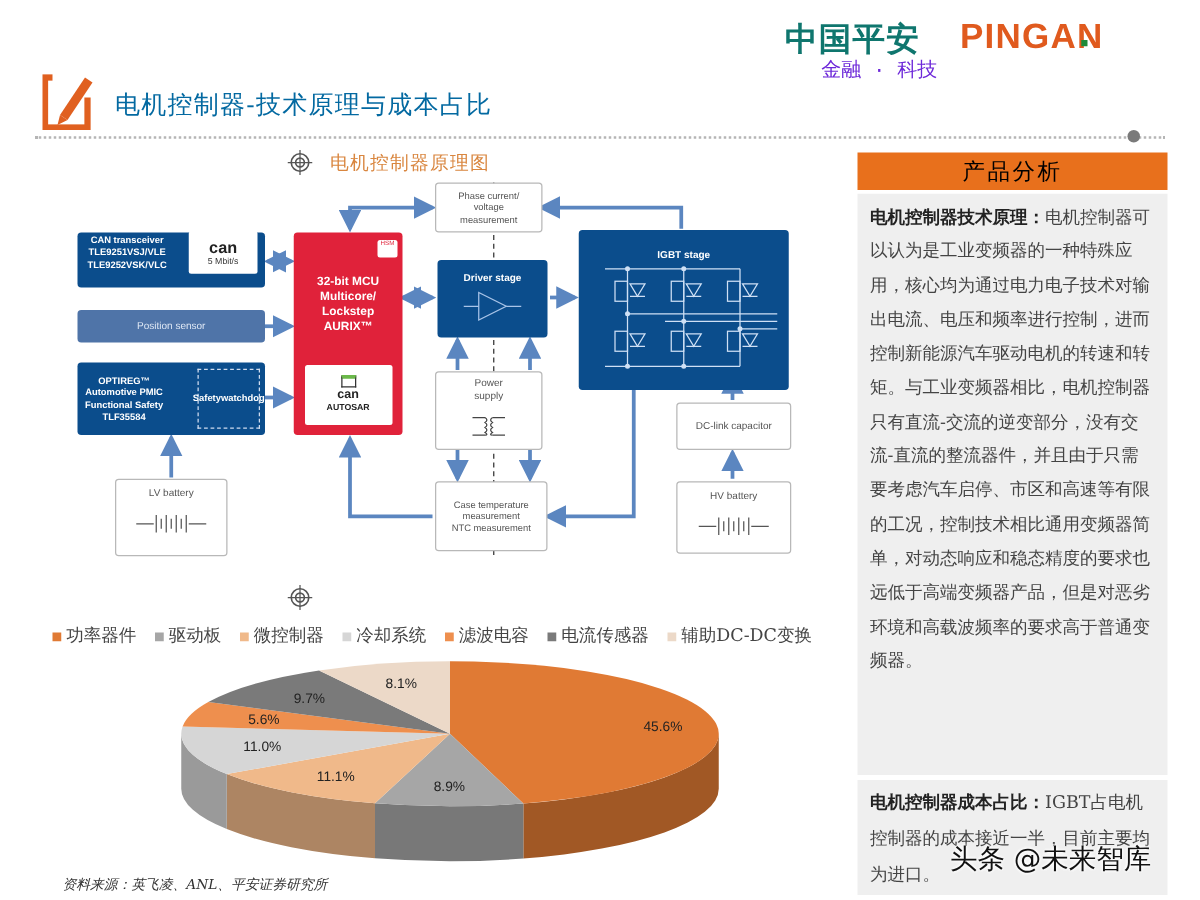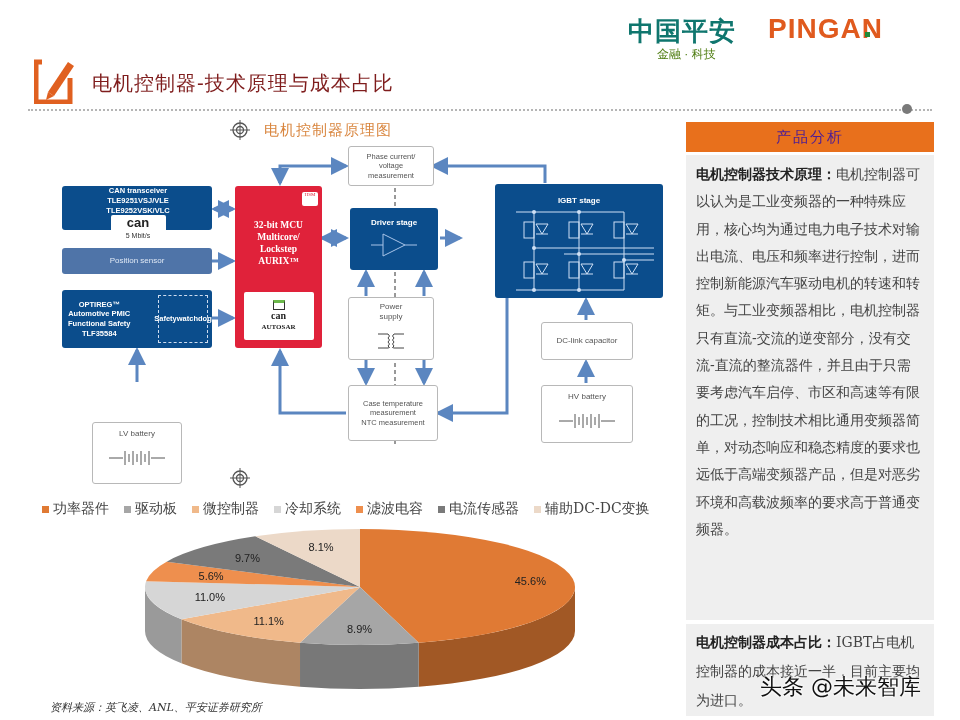--- a/index.html
+++ b/index.html
@@ -3,49 +3,49 @@
 <meta charset="utf-8">
 <style>
   * { box-sizing: border-box; margin: 0; padding: 0; }
   html, body { width: 960px; height: 720px; background: #ffffff; overflow: hidden; }
   body { position: relative; font-family: "DejaVu Serif", serif; color: #333; }
 
   .abs { position: absolute; }
 
   
   .title-icon { left: 34px; top: 56px; width: 42px; height: 48px; }
-  .page-title { left: 92px; top: 70px; font-size: 20px; color: #7f1d1d; letter-spacing: 1px; font-family: "DejaVu Serif", serif; }
+  .page-title { left: 92px; top: 70px; font-size: 20px; color: #0369a1; letter-spacing: 1px; font-family: "DejaVu Serif", serif; }
   .dotted-rule { left: 28px; top: 109px; width: 904px; border-top: 2px dotted #b5b5b5; }
   .rule-dot { left: 902px; top: 104px; width: 10px; height: 10px; border-radius: 50%; background: #7a7a7a; }
 
   .logo-cn { left: 628px; top: 14px; font-size: 26px; font-weight: bold; color: #0f766e; font-family: "DejaVu Sans", sans-serif; letter-spacing: 1px; }
   .logo-en { left: 768px; top: 13px; font-size: 28px; font-weight: bold; color: #e05a1e; font-family: "Liberation Sans", sans-serif; letter-spacing: 1px; }
-  .logo-sub { left: 657px; top: 46px; font-size: 12px; color: #4d7c0f; font-family: Liberation Sans, sans-serif; }
+  .logo-sub { left: 657px; top: 46px; font-size: 16px; color: #6d28d9; font-family: Liberation Mono, monospace; }
   .logo-green { left: 865px; top: 32px; width: 5px; height: 5px; background: #1f8a3a; }
 
   
   .sec-head { display: flex; align-items: center; gap: 14px; font-family: Liberation Mono, monospace; }
   .target-icon { width: 20px; height: 20px; }
   .sec-text { color: #d9863f; font-size: 15px; letter-spacing: 1px; }
 
   
   .box { position: absolute; border-radius: 3px; font-family: "Liberation Sans", sans-serif; font-size: 8px; display: flex; flex-direction: column; align-items: center; justify-content: center; text-align: center; line-height: 1.25; }
   .navy { background: #0b4d8c; color: #fff; font-weight: bold; }
   .steel { background: #4f74a8; color: #dfe8f5; }
-  .red { background: #e0223a; color: #fff; font-weight: bold; font-family: Liberation Serif, serif; }
+  .red { background: #e0223a; color: #fff; font-weight: bold; }
   .white { background: #fff; border: 1px solid #b8b8b8; color: #555; }
   svg.lines { position: absolute; left: 0; top: 0; }
 
   
   .legend { left: 42px; top: 500px; display: flex; gap: 15px; font-size: 14px; color: #444; }
   .legend-item { display: flex; align-items: center; gap: 4px; }
   .sw { width: 7px; height: 7px; }
 
   
-  .panel-head { left: 686px; top: 122px; width: 248px; height: 30px; background: #e8701c; color: #4c1d95; font-size: 15px; display: flex; align-items: center; justify-content: center; letter-spacing: 2px; }
+  .panel-head { left: 686px; top: 122px; width: 248px; height: 30px; background: #e8701c; color: #000000; font-size: 18px; display: flex; align-items: center; justify-content: center; letter-spacing: 2px; }
   .panel-body { left: 686px; top: 155px; width: 248px; height: 465px; background: #efefef; padding: 6px 10px; font-size: 14px; line-height: 27.3px; color: #444; }
   .panel-body2 { left: 686px; top: 624px; width: 248px; height: 92px; background: #efefef; padding: 4px 10px; font-size: 14px; line-height: 29px; color: #444; }
   .b { font-weight: bold; color: #222; }
 
   .source { left: 50px; top: 700px; font-size: 11px; font-style: italic; color: #333; }
   .watermark { left: 760px; top: 672px; font-size: 22px; color: #111; font-family: "DejaVu Sans", sans-serif; text-shadow: 0 0 3px #fff, 0 0 3px #fff, 0 0 3px #fff; }
 </style>
 </head>
 <body>
 
@@ -113,21 +113,21 @@
     <polyline points="507,298 507,413 438,413" marker-end="url(#ah)"></polyline>
 
     <line x1="586" y1="320" x2="586" y2="300" marker-end="url(#ah)"></line>
 
     <line x1="586" y1="383" x2="586" y2="362" marker-end="url(#ah)"></line>
   </g>
 
   <line x1="395" y1="146" x2="395" y2="445" stroke="#333" stroke-width="1" stroke-dasharray="4,3"></line>
 </svg>
 
-<div class="box navy" style="left:62px; top:186px; width:150px; height:44px; flex-direction:column; justify-content:space-between; padding:0 6px 12px 8px;">
+<div class="box navy" style="left:62px; top:186px; width:150px; height:44px; flex-direction:row; justify-content:space-between; padding:0 6px 12px 8px;">
   <div style="font-size:7.5px; line-height:1.3;">
     <div>CAN transceiver</div>
     <div>TLE9251VSJ/VLE</div>
     <div>TLE9252VSK/VLC</div>
   </div>
   <div style="background:#fff; color:#333; width:55px; height:34px; border-radius:2px; display:flex; flex-direction:column; align-items:center; justify-content:center;">
     <span style="font-size:13px; font-weight:bold; color:#222;">can</span>
     <span style="font-size:7px; font-weight:normal;">5 Mbit/s</span>
   </div>
 </div>
@@ -143,21 +143,21 @@
     <div>Functional Safety</div>
     <div>TLF35584</div>
   </div>
   <div style="border:1px dashed #cfdcef; width:50px; height:48px; display:flex; flex-direction:row; align-items:center; justify-content:center; font-size:7.5px;">
     <span style="display:block; width:14px; height:12px; background:#fff; border-radius:2px; margin-bottom:2px; border-top:3px solid #6bb84a;"></span>
     <span>Safety</span>
     <span>watchdog</span>
   </div>
 </div>
 
-<div class="box white" style="left:92px; top:383px; width:90px; height:62px; justify-content:flex-start; padding-top:6px;margin-top:39px;">
+<div class="box white" style="left:92px; top:383px; width:90px; height:62px; justify-content:flex-start; padding-top:6px;">
   <span>LV battery</span>
   <svg width="60" height="18" style="margin-top:10px;" viewBox="0 0 60 18">
     <g stroke="#555" stroke-width="1">
         <line x1="2" y1="9" x2="16" y2="9"></line>
         <line x1="44" y1="9" x2="58" y2="9"></line>
     <line x1="18" y1="2" x2="18" y2="16"></line>
         <line x1="22" y1="5" x2="22" y2="13"></line>
         <line x1="26" y1="2" x2="26" y2="16"></line>
         <line x1="30" y1="5" x2="30" y2="13"></line>
         <line x1="34" y1="2" x2="34" y2="16"></line>
@@ -213,21 +213,21 @@
       </g>
   </svg>
 </div>
 
 <div class="box white" style="left:348px; top:385px; width:90px; height:56px; font-size:7.5px;">
   <span>Case temperature</span>
   <span>measurement</span>
   <span>NTC measurement</span>
 </div>
 
-<div class="box navy" style="left:463px; top:184px; width:168px; height:114px; justify-content:flex-end; padding-top:4px;margin-left:32px;">
+<div class="box navy" style="left:463px; top:184px; width:168px; height:128px; justify-content:center; padding-top:4px;">
   <span>IGBT stage</span>
   <svg width="150" height="92" viewBox="0 0 150 92">
     <g stroke="#cfe0f5" stroke-width="1" fill="none">
       <line x1="12" y1="6" x2="120" y2="6"></line>
       <line x1="12" y1="84" x2="120" y2="84"></line>
       <line x1="30" y1="42" x2="150" y2="42"></line>
       <line x1="60" y1="48" x2="150" y2="48"></line>
       <line x1="120" y1="54" x2="150" y2="54"></line>
       <g id="leg">
         <line x1="30" y1="6" x2="30" y2="84"></line>

